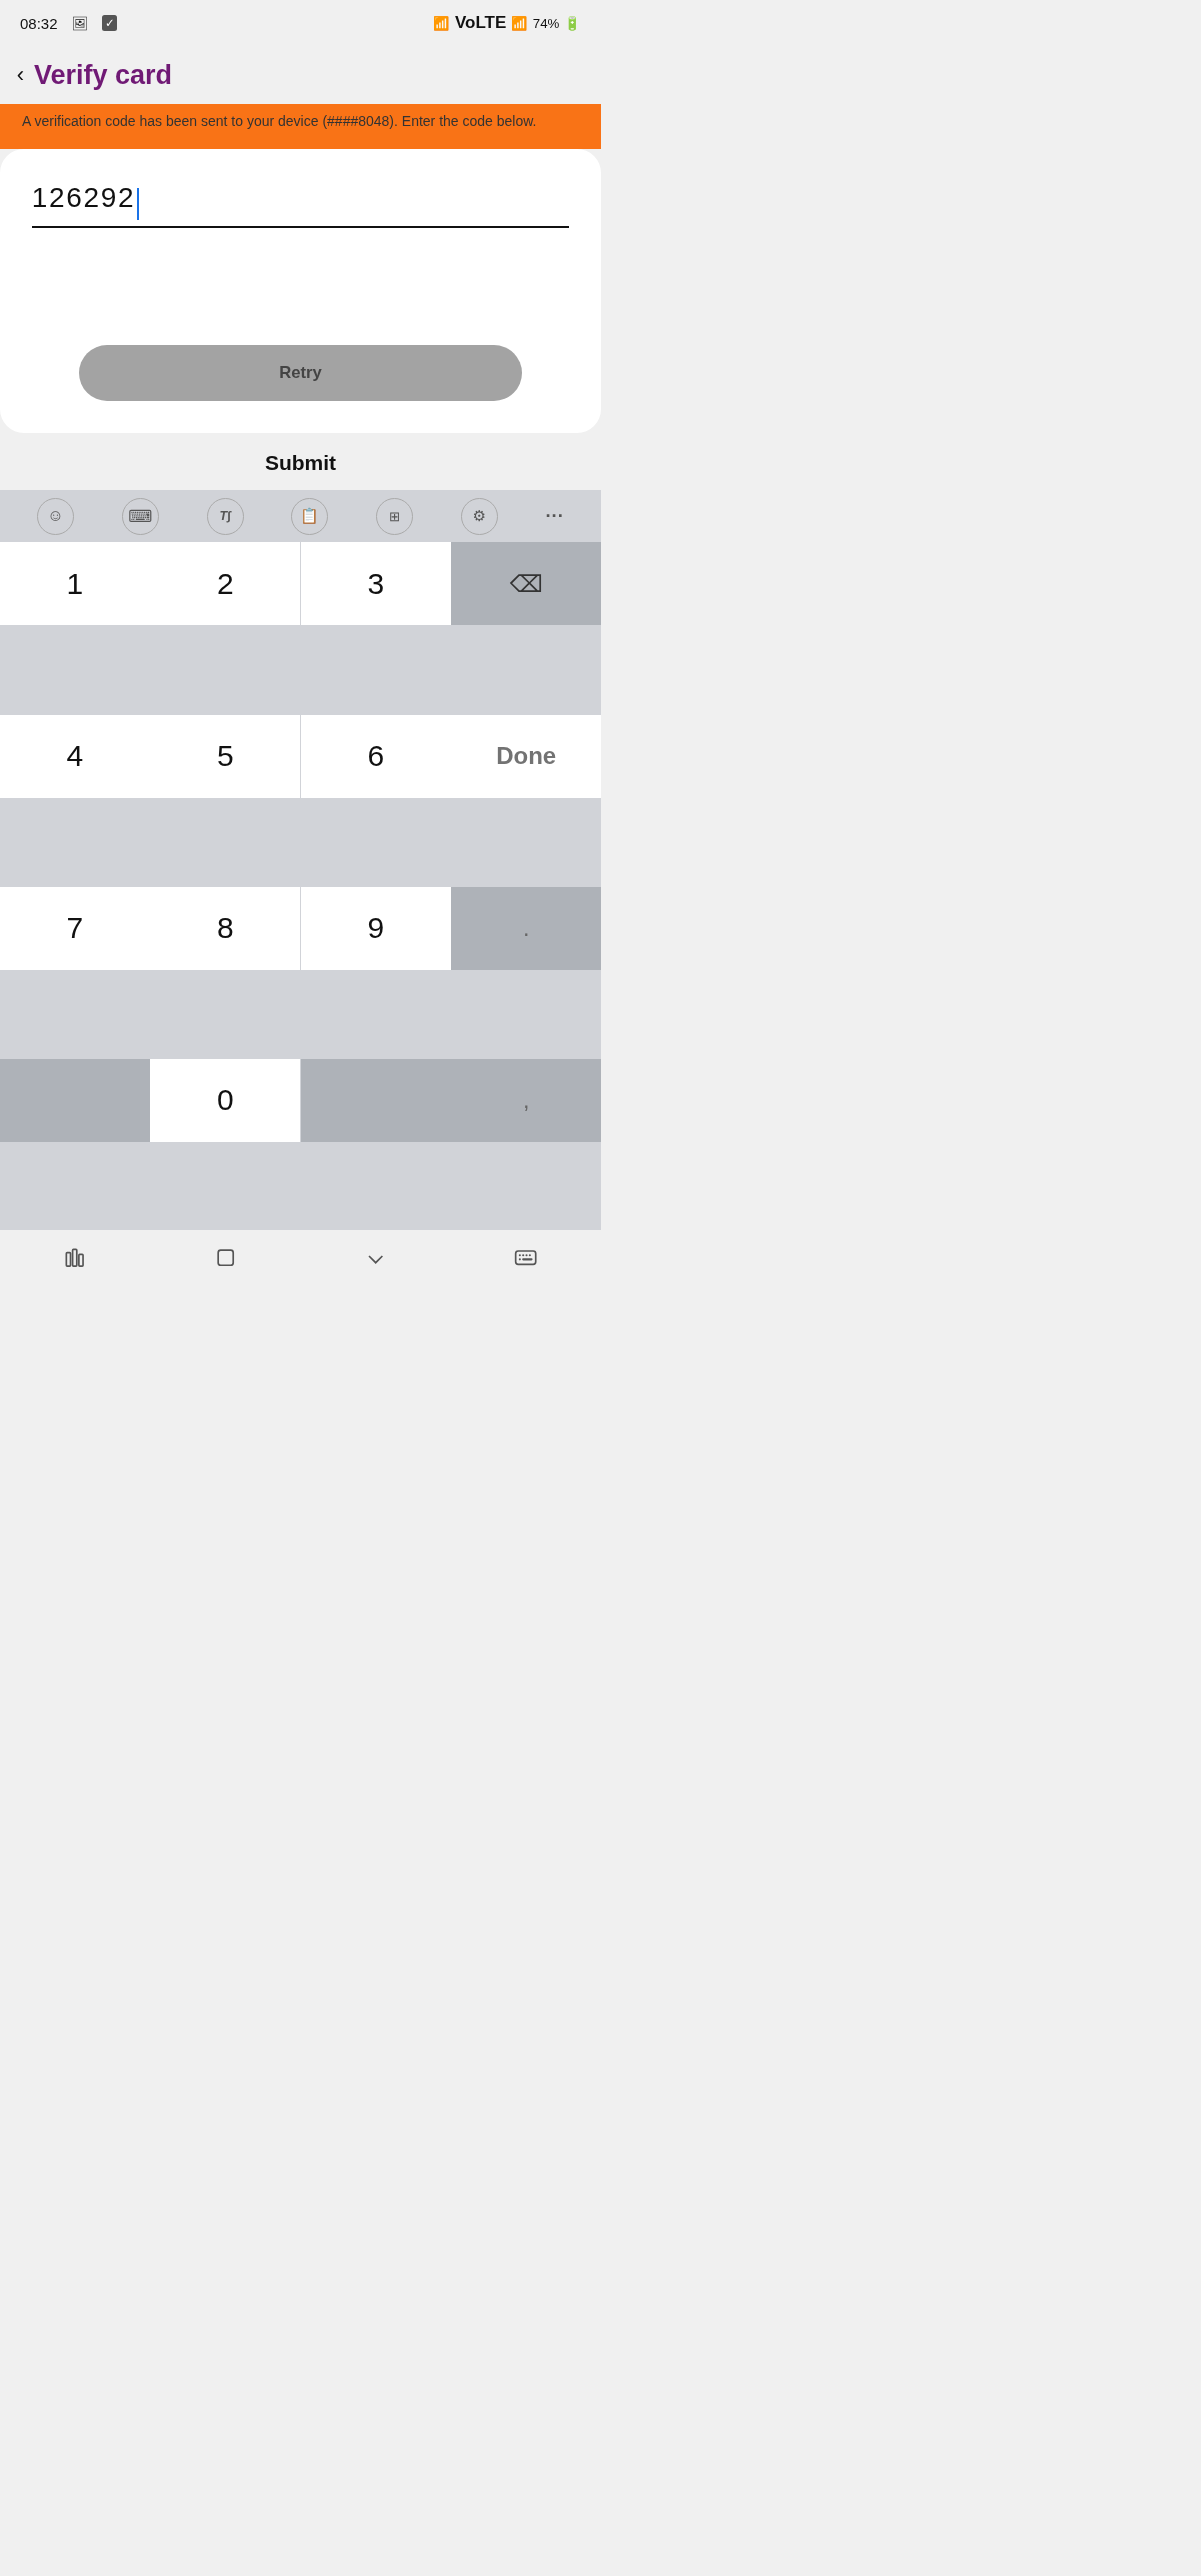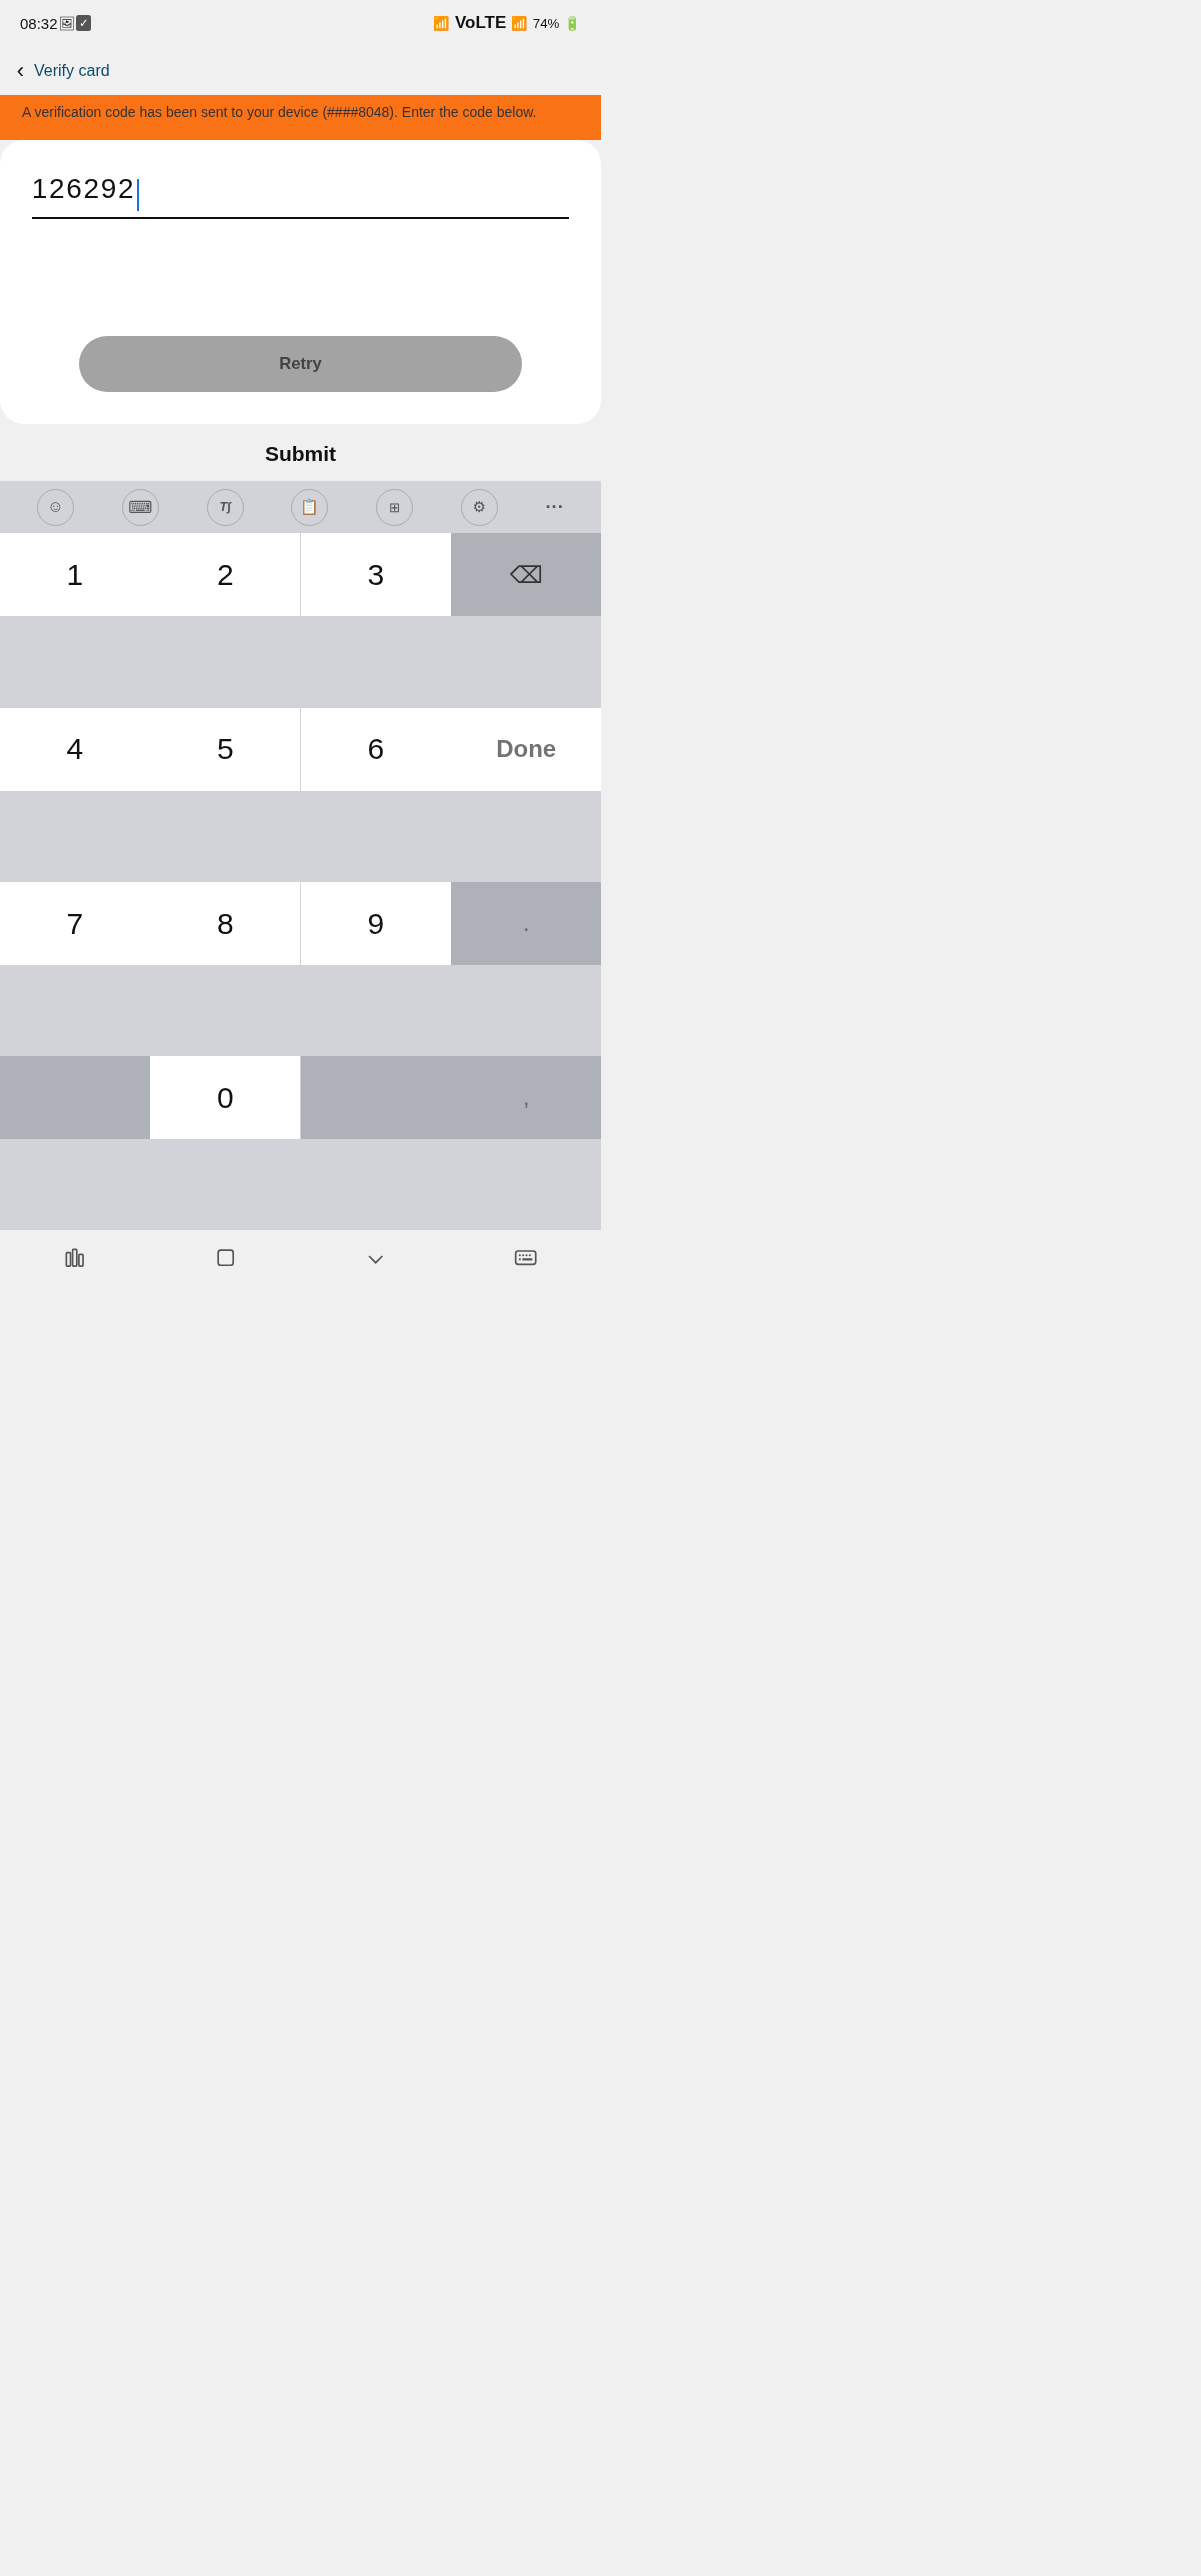--- a/index.html
+++ b/index.html
@@ -20,21 +20,21 @@
       display: flex;
       justify-content: space-between;
       align-items: center;
       padding: 11.7px 20px 8.3px 20px;
       background: #f0f0f0;
       height: 43px;
     }
     .status-left {
       display: flex;
       align-items: center;
-      gap: 1px;
+      gap: 14px;
       font-size: 15px;
       font-weight: 500;
       color: #111;
     }
     .status-right {
       display: flex;
       align-items: center;
       gap: 5px;
       font-size: 13.3px;
       font-weight: 500;
@@ -50,23 +50,23 @@
       gap: 10px;
     }
     .back-btn {
       font-size: 22px;
       color: #111;
       cursor: pointer;
       font-weight: 300;
       line-height: 1;
     }
     .page-title {
-      font-size: 16px;
-      font-weight: 400;
-      color: #0c4a6e;
+      font-size: 27px;
+      font-weight: 700;
+      color: #701a75;
     }
 
     
     .description {
       padding: 6.7px 22px 16.7px 22px;
       font-size: 14px;
       color: #333;
       line-height: 1.55;
       background: #f97316;
     }

